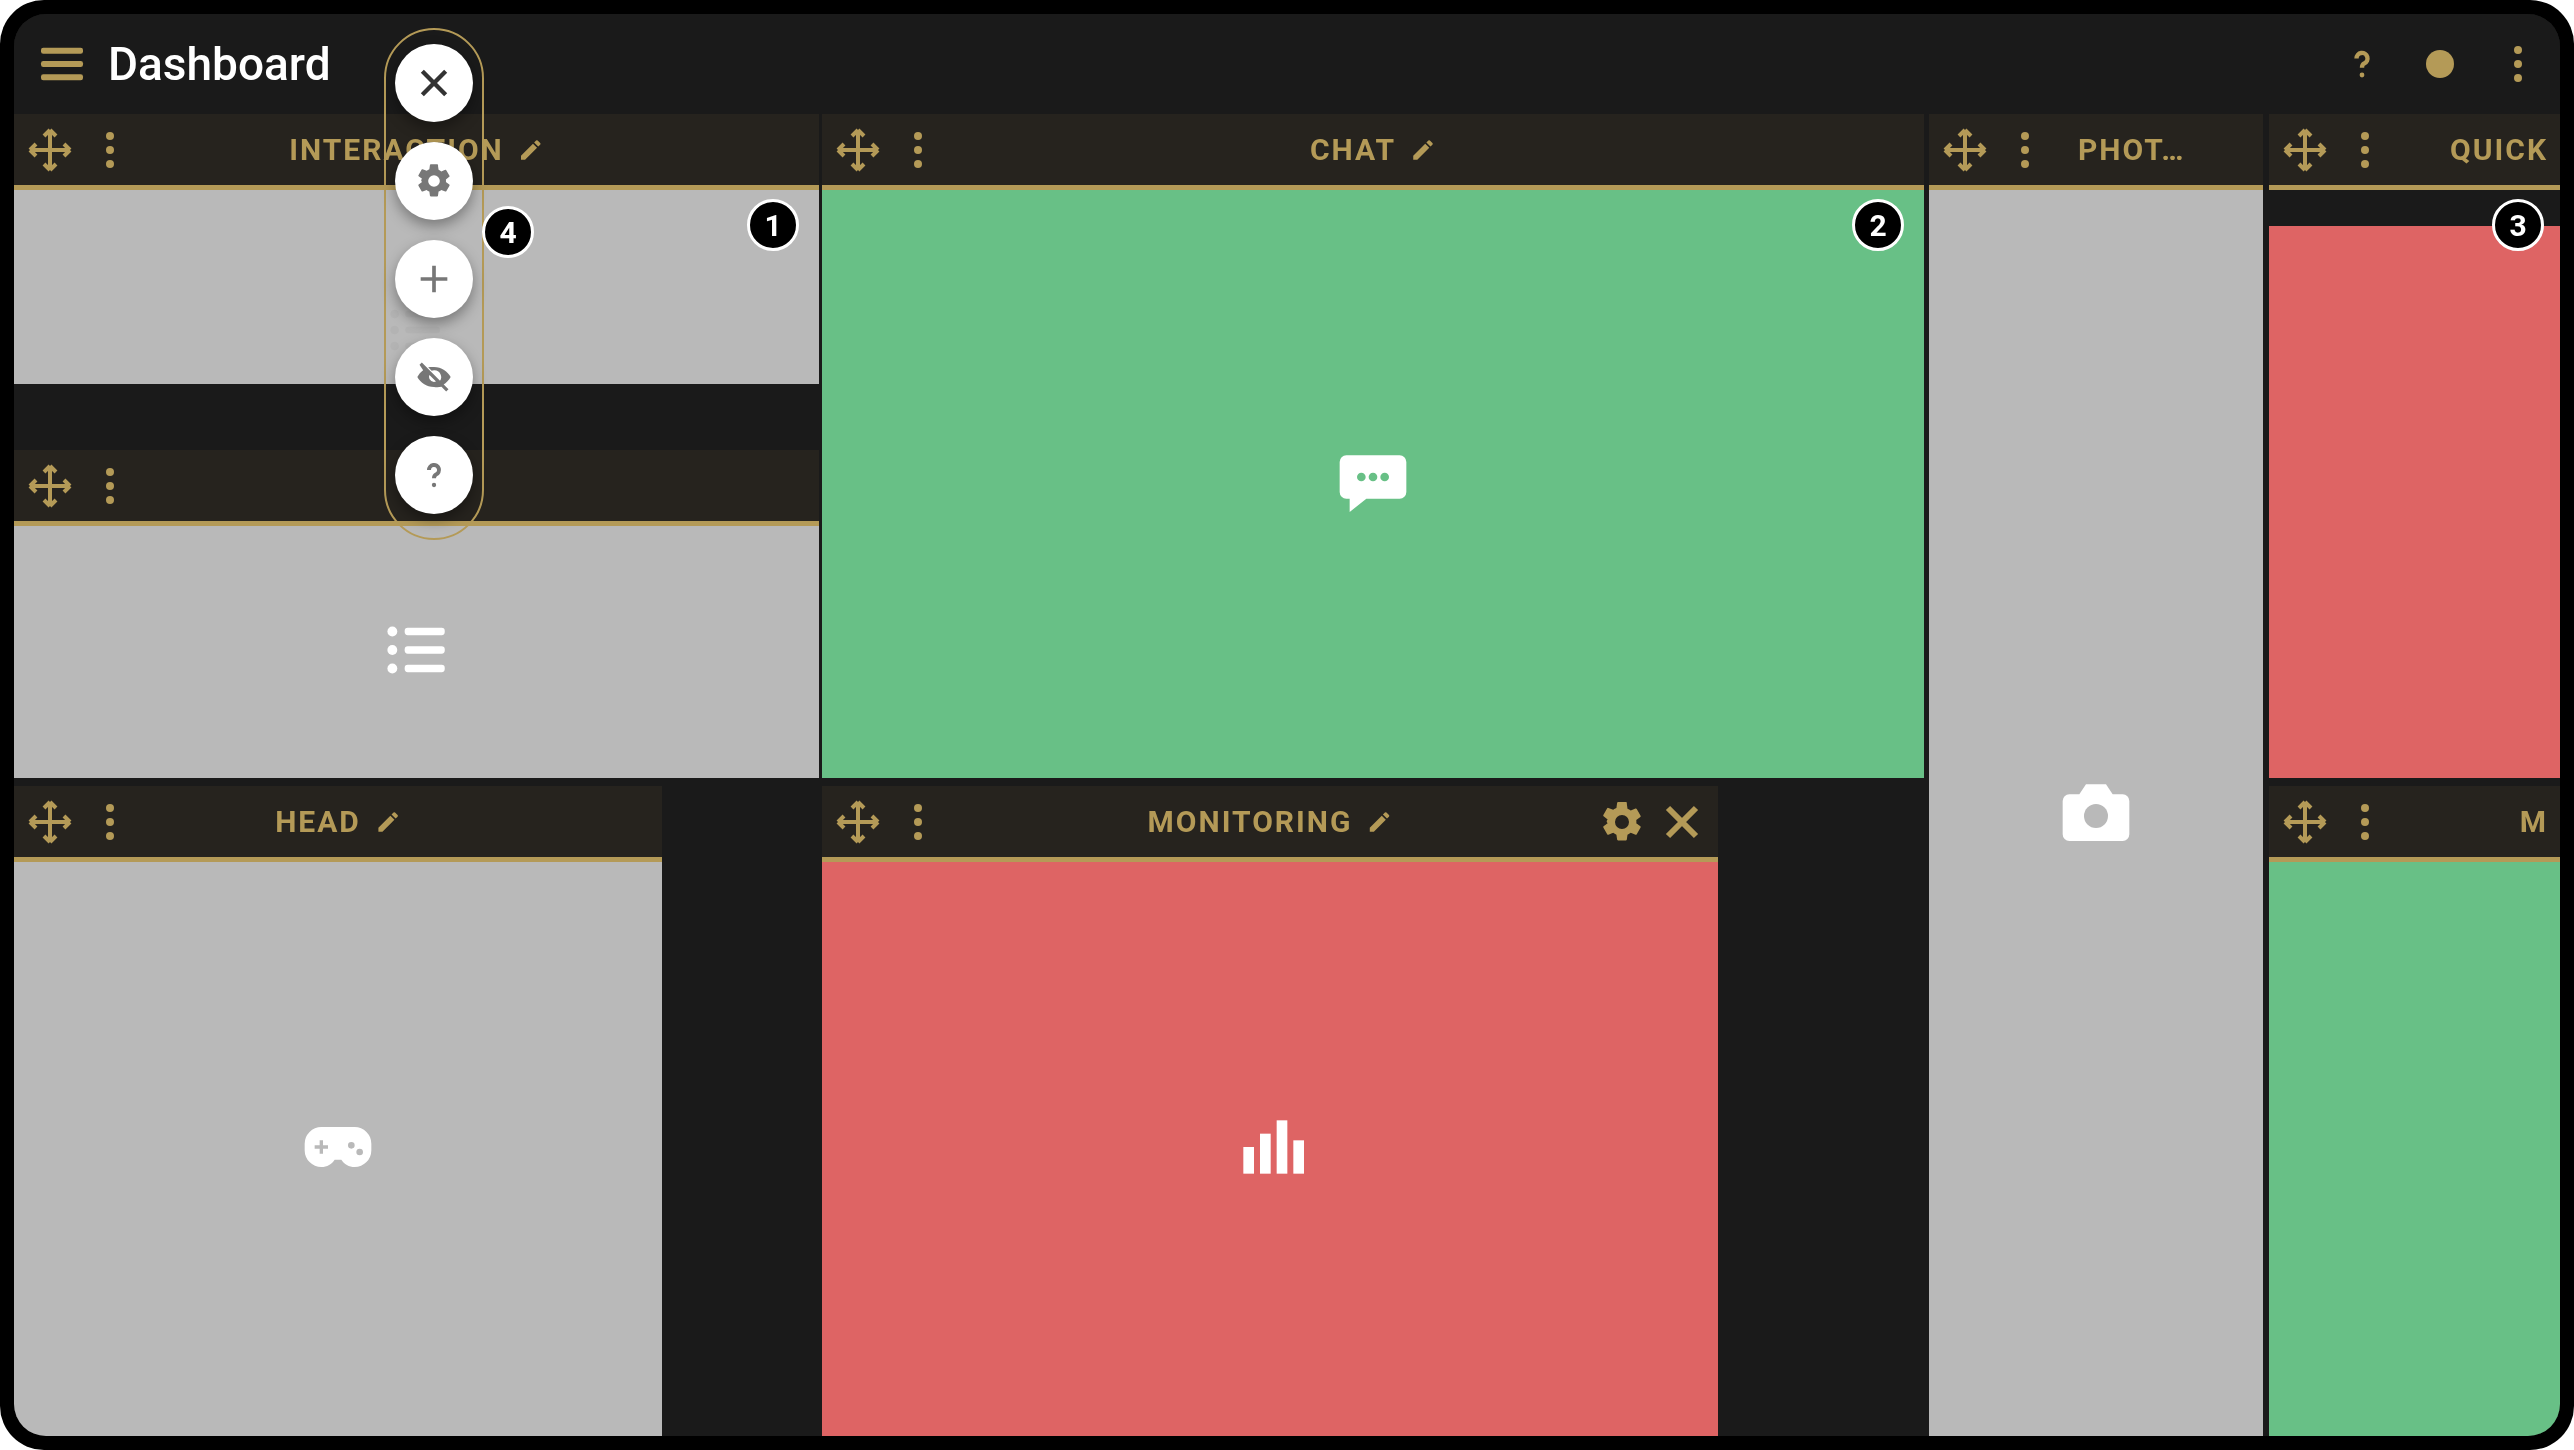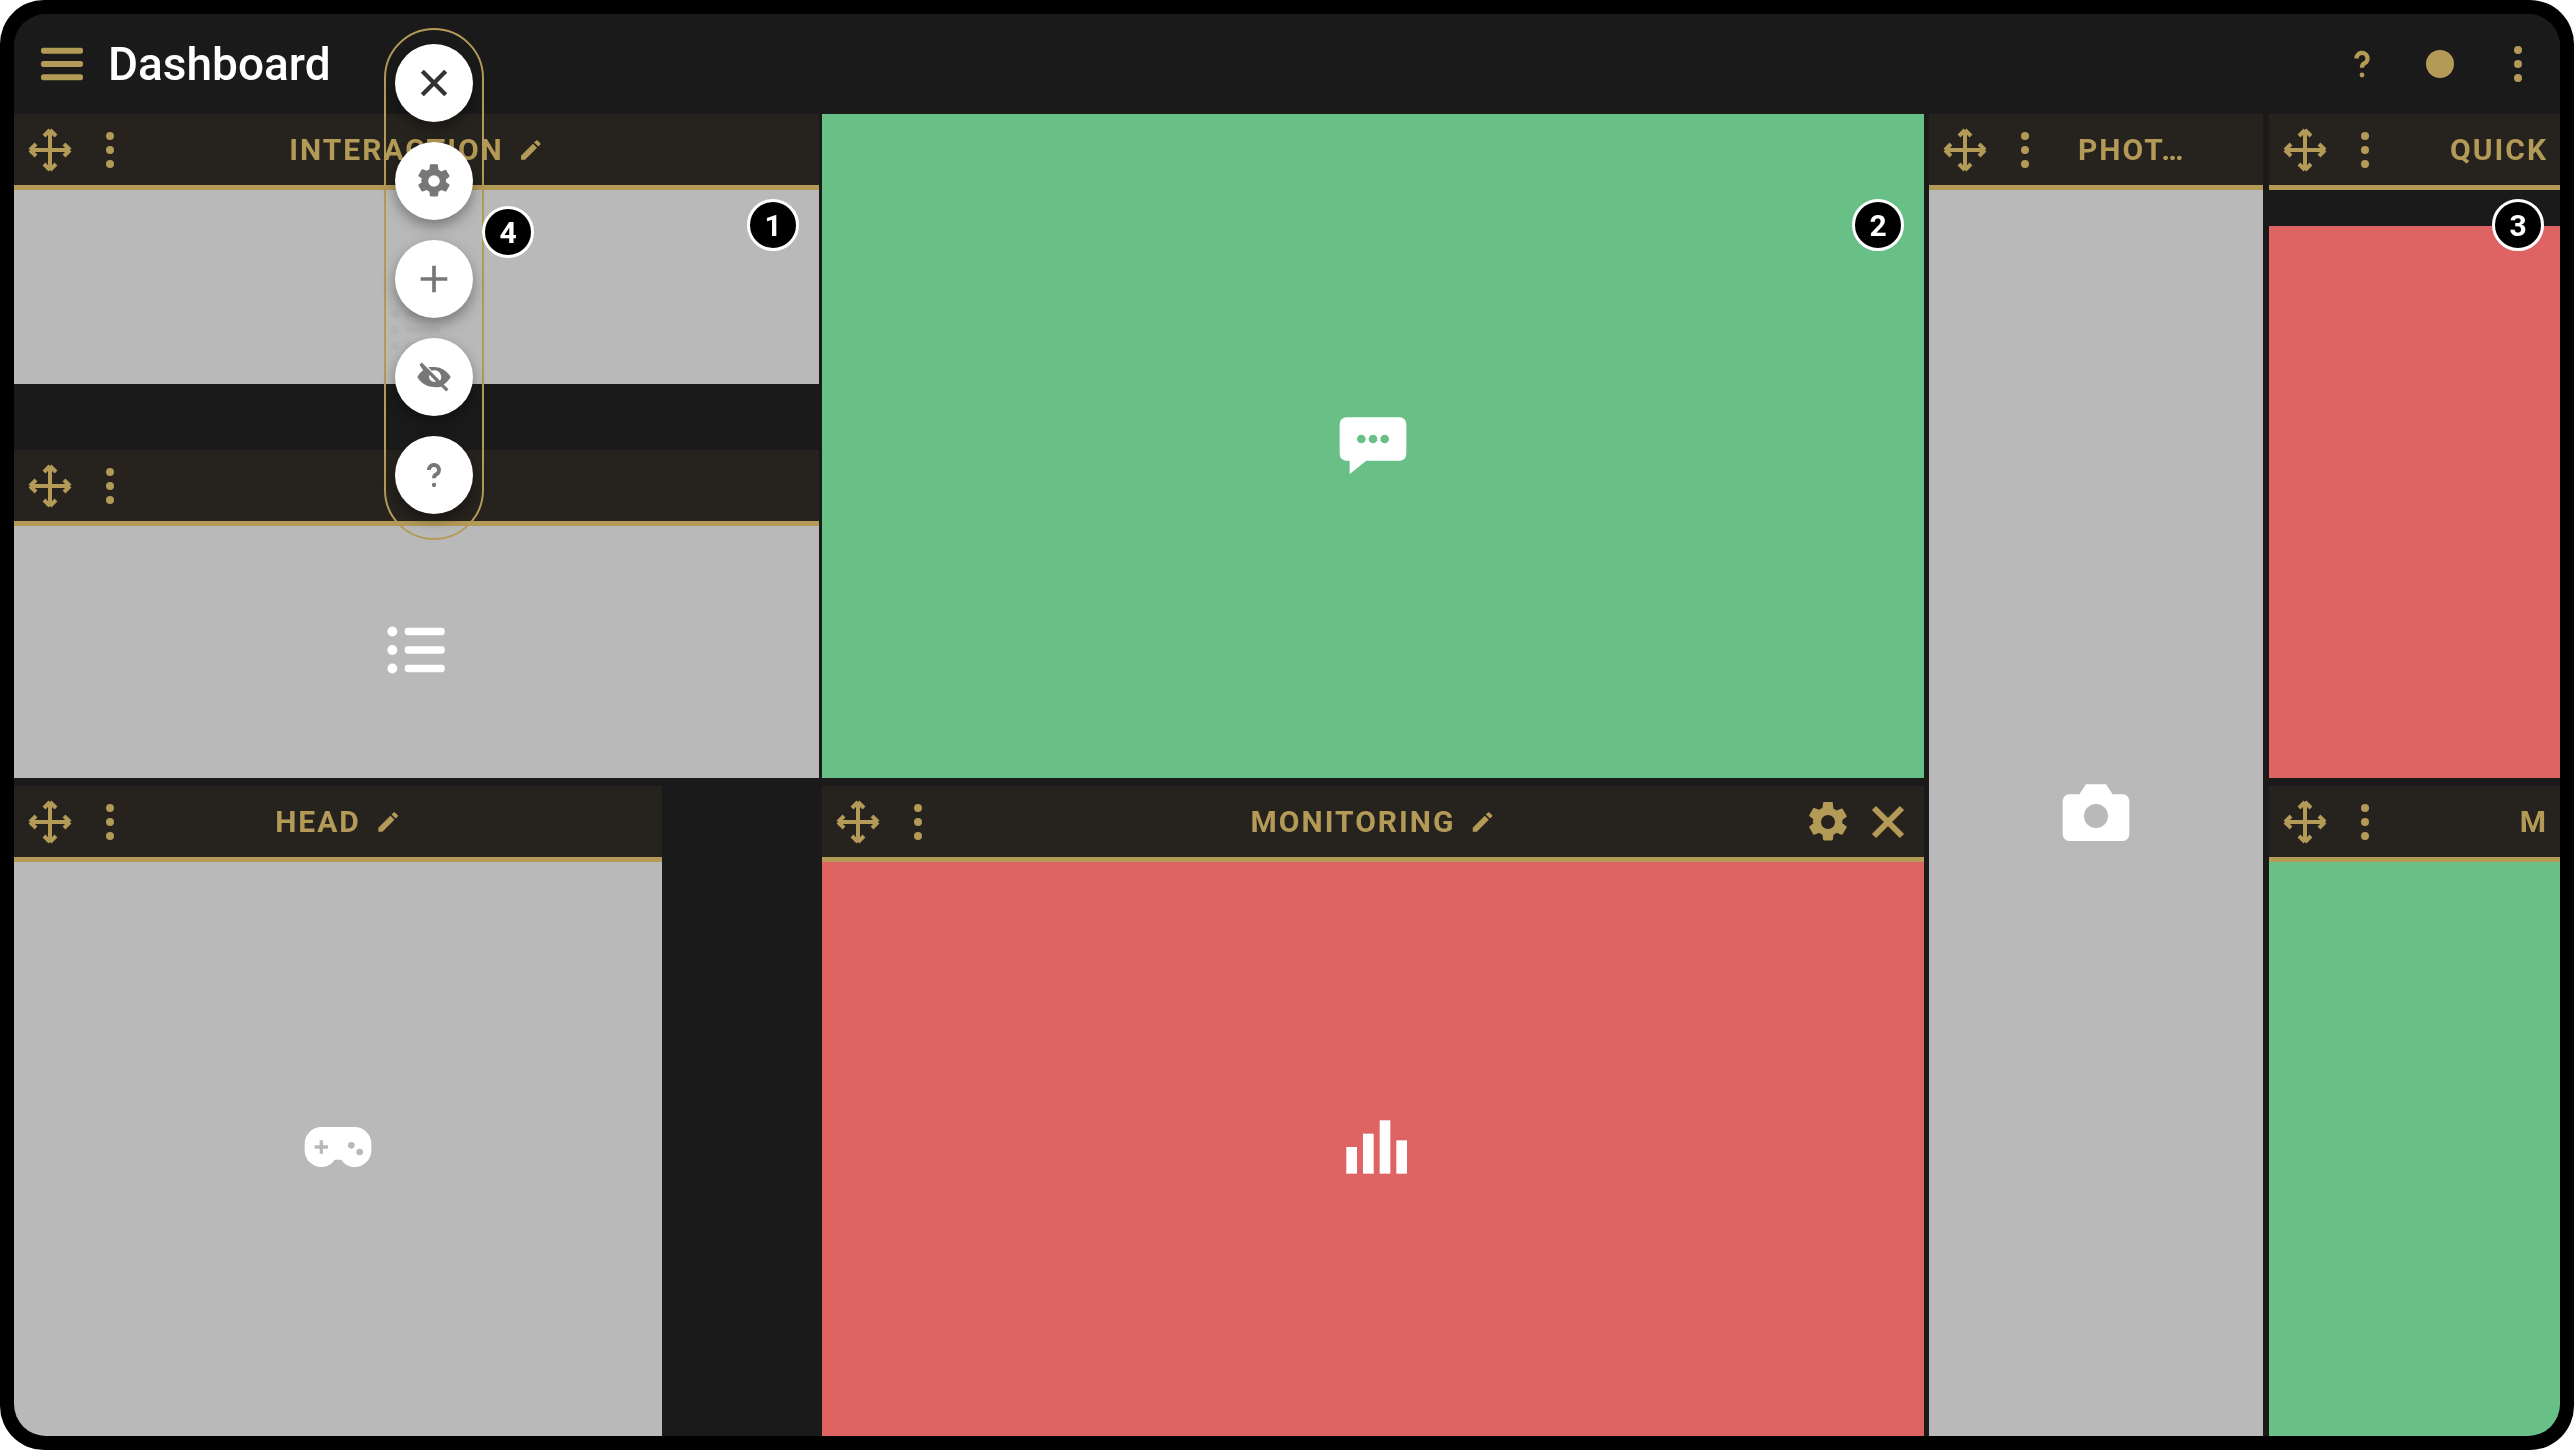--- a/index.html
+++ b/index.html
@@ -317,34 +317,52 @@
       <div class="panel-body gray">
         <div class="center-icon big">
           <svg viewBox="0 0 24 24" fill="#fff">
                   <path d="M7 6h10a5 5 0 0 1 5 5v2a5 5 0 0 1-5 5c-1.7 0-3.2-.9-4-2.2h-2C10.2 17.1 8.7 18 7 18a5 5 0 0 1-5-5v-2a5 5 0 0 1 5-5zm-.5 4v1.5H5v1h1.5V14h1v-1.5H9v-1H7.5V10h-1zM16 10.5a1 1 0 1 0 0 2 1 1 0 0 0 0-2zm2.5 2a1 1 0 1 0 0 2 1 1 0 0 0 0-2z"></path>
                 </svg>
         </div>
       </div>
     </div>
 
     <div class="panel" style="left:808px; top:0; width:1102px; height:664px;">
+      <div class="panel-header">
+        <div class="left-icons">
+          <div class="iconbtn">
+            <svg viewBox="0 0 24 24" fill="none" stroke="#b49a57" stroke-width="2">
+                    <path d="M12 2v20M2 12h20M12 2l-3 3M12 2l3 3M12 22l-3-3M12 22l3-3M2 12l3-3M2 12l3 3M22 12l-3-3M22 12l-3 3"></path>
+                  </svg>
+          </div>
+          <div class="iconbtn">
+                  <div class="kebab-dots"></div>
+                </div>
+        </div>
+        <div class="title-area">
+          <span>CHAT</span>
+          <svg viewBox="0 0 24 24" width="26" height="26" fill="#b49a57">
+                  <path d="M3 17.25V21h3.75L17.81 9.94l-3.75-3.75L3 17.25zM20.71 7.04a1 1 0 0 0 0-1.41l-2.34-2.34a1 1 0 0 0-1.41 0l-1.83 1.83 3.75 3.75 1.83-1.83z"></path>
+                </svg>
+        </div>
+      </div>
       <div class="panel-body green">
         <div class="center-icon big">
           <svg viewBox="0 0 24 24" fill="#fff">
                   <path d="M4 4h16a2 2 0 0 1 2 2v9a2 2 0 0 1-2 2H10l-5 4v-4H4a2 2 0 0 1-2-2V6a2 2 0 0 1 2-2z"></path>
                   <circle cx="8.5" cy="10.5" r="1.3" fill="#68c086"></circle>
                   <circle cx="12" cy="10.5" r="1.3" fill="#68c086"></circle>
                   <circle cx="15.5" cy="10.5" r="1.3" fill="#68c086"></circle>
                 </svg>
         </div>
       </div>
       <div class="num-badge" style="top:85px; right:20px;">2</div>
     </div>
 
-    <div class="panel" style="left:808px; top:672px; width:1102px; height:650px;">
+    <div class="panel" style="left:808px; top:672px; width:896px; height:650px;">
       <div class="panel-header">
         <div class="left-icons">
           <div class="iconbtn">
             <svg viewBox="0 0 24 24" fill="none" stroke="#b49a57" stroke-width="2">
                     <path d="M12 2v20M2 12h20M12 2l-3 3M12 2l3 3M12 22l-3-3M12 22l3-3M2 12l3-3M2 12l3 3M22 12l-3-3M22 12l-3 3"></path>
                   </svg>
           </div>
           <div class="iconbtn">
                   <div class="kebab-dots"></div>
                 </div>

